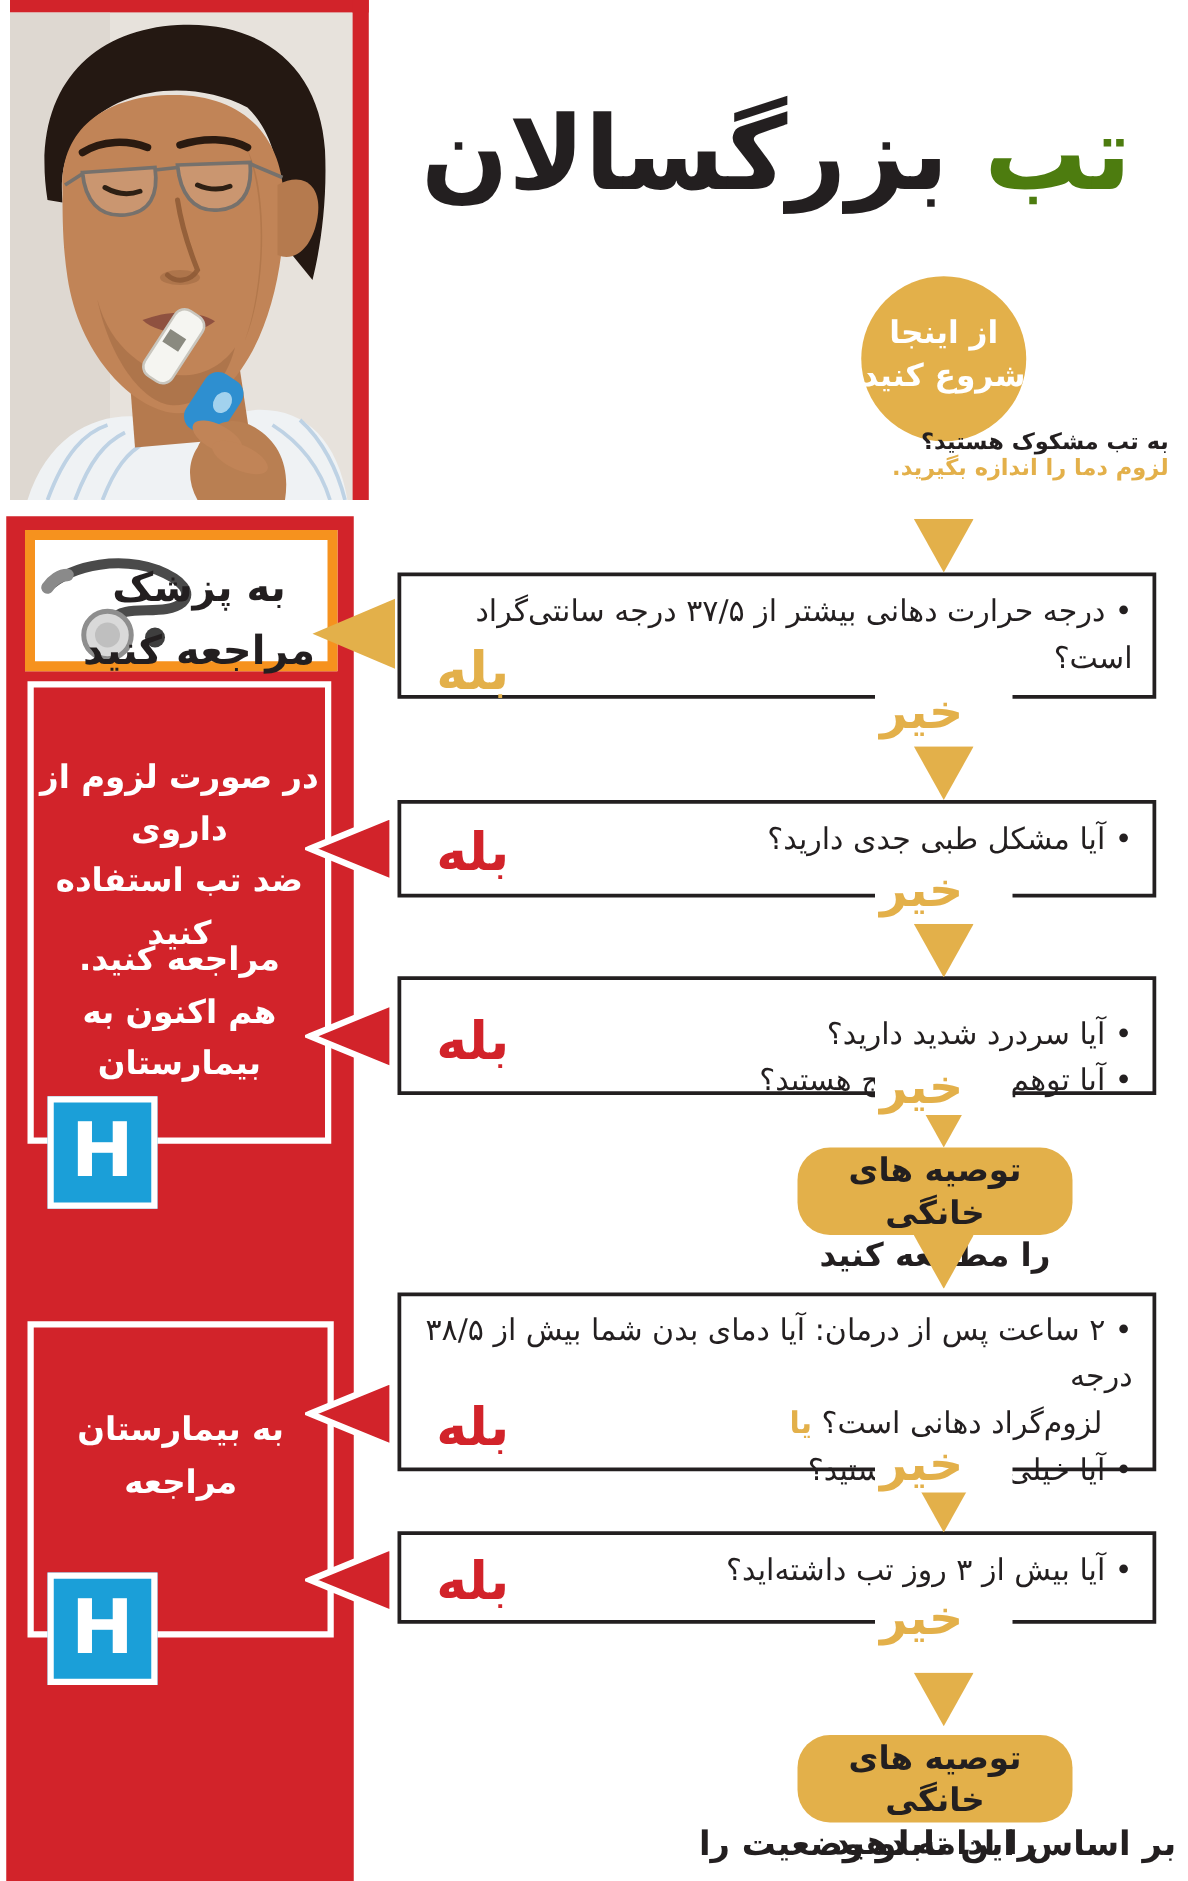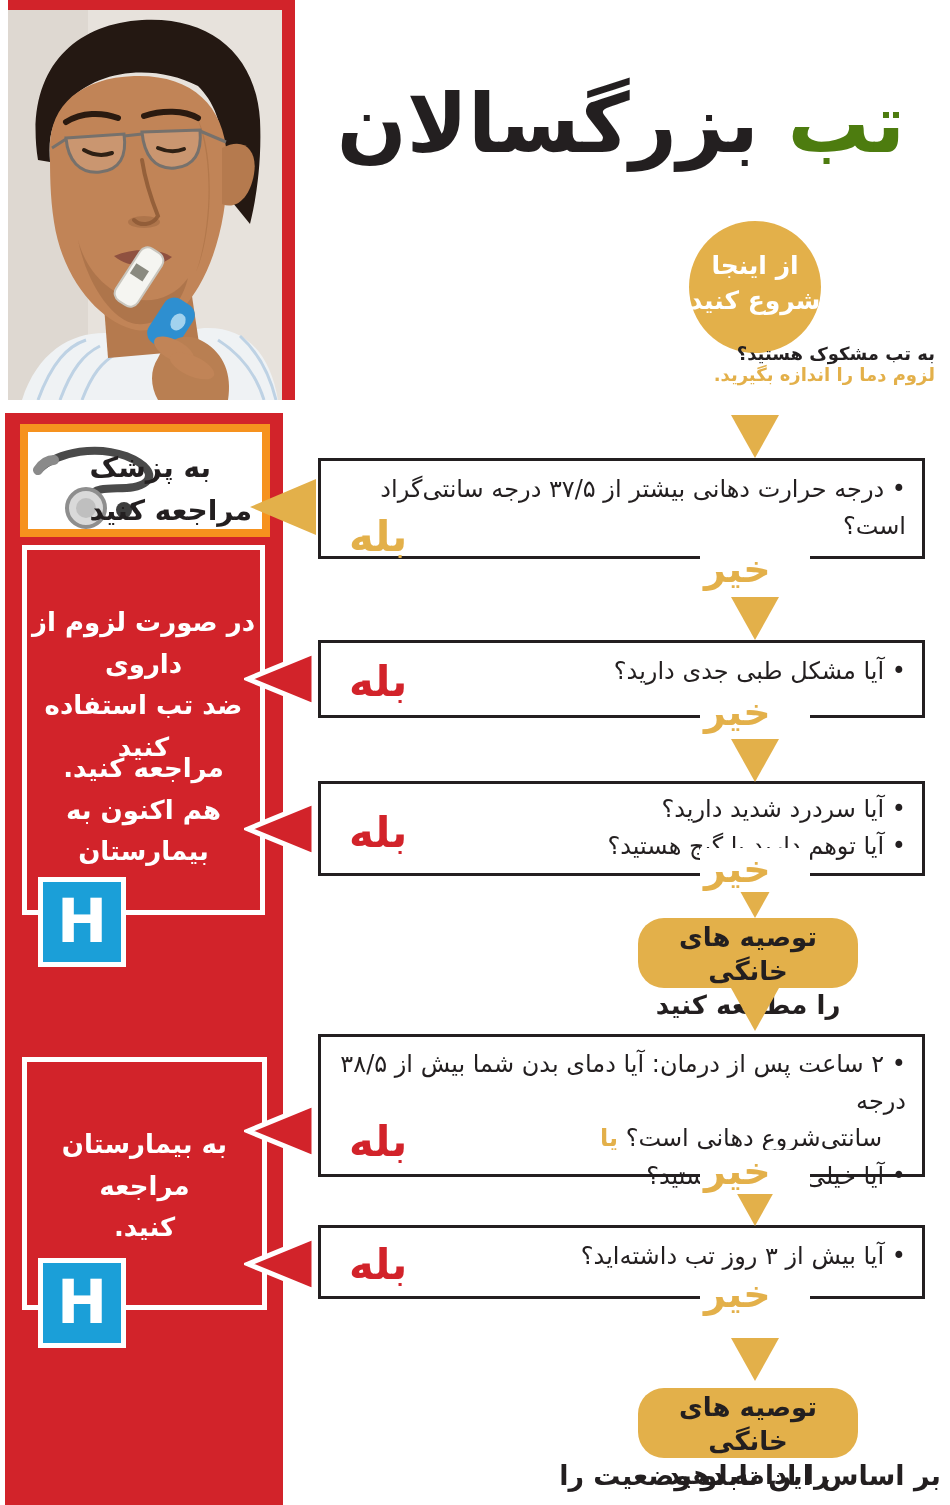--- a/index.html
+++ b/index.html
@@ -10,22 +10,22 @@
   .photo-frame { position:absolute; left:8px; top:0; width:287px; height:400px;
     border-top:10px solid #D2232A; border-right:13px solid #D2232A; background:#E7E2DC; }
   .photo-frame svg { display:block; width:274px; height:390px; }
 
   
   .sidebar { position:absolute; left:5px; top:413px; width:278px; height:1092px; background:#D2232A; }
 
   .doctor-box { position:absolute; left:20px; top:424px; width:250px; height:113px;
     border:8px solid #F6921E; background:#fff; z-index:2; }
   .doctor-box .steth { position:absolute; left:4px; top:12px; }
-  .doctor-box .dtext { position:absolute; right:10px; top:14px; text-align:left;
-    font-size:28px; font-weight:bold; color:#231F20; line-height:1.55; }
+  .doctor-box .dtext { position:absolute; right:10px; top:14px; text-align:center;
+    font-size:32px; font-weight:bold; color:#231F20; line-height:1.55; }
 
   .white-outline-box { position:absolute; border:5px solid #fff; z-index:2; }
   .advice-box { left:22px; top:545px; width:243px; height:370px; }
   .hospital-box { left:22px; top:1057px; width:245px; height:253px; }
   .wtext { position:absolute; left:0; width:100%; text-align:center; color:#fff;
     font-size:26px; font-weight:bold; line-height:1.6; }
 
   .h-icon { position:absolute; width:88px; height:90px; background:#1B9FD8; border:5px solid #fff;
     color:#fff; font-size:60px; font-weight:bold; text-align:center; line-height:78px; z-index:3; }
 
@@ -155,21 +155,20 @@
     <div class="wtext" style="top:198px;">
       <div>مراجعه کنید.</div>
       <div>هم اکنون به بیمارستان</div>
     </div>
   </div>
   <div class="h-icon" style="left:38px; top:877px;">H</div>
 
   <div class="white-outline-box hospital-box">
     <div class="wtext" style="top:62px;">
       <div>به بیمارستان مراجعه</div>
-      <div>کنید.</div>
     </div>
   </div>
   <div class="h-icon" style="left:38px; top:1258px;">H</div>
 
   <div class="title">
     <span class="gold">تب</span>
     <span>بزرگسالان</span>
   </div>
 
   <div class="start-circle">
@@ -202,21 +201,21 @@
       </div>
     <div class="yes-label yes-red" style="top:18px;">بله</div>
   </div>
   <svg class="yes-arrow" style="left:244px; top:648px;" width="74" height="62" viewBox="0 0 74 62">
     <polygon points="4,31 70,4 70,58" fill="#D2232A" stroke="#fff" stroke-width="5"></polygon>
   </svg>
   <div class="no-label" style="left:700px; top:691px;">خیر</div>
   <div class="arrow-down" style="left:731px; top:739px;"></div>
 
   <div class="qbox" style="top:781px; height:95px;">
-    <div class="qtext" style="padding-top:7px;">
+    <div class="qtext" style="padding-top:25px;">
       <div class="qline">• آیا سردرد شدید دارید؟</div>
       <div class="qline">• آیا توهم دارید یا گیج هستید؟</div>
     </div>
     <div class="yes-label yes-red" style="top:28px;">بله</div>
   </div>
   <svg class="yes-arrow" style="left:244px; top:798px;" width="74" height="62" viewBox="0 0 74 62">
     <polygon points="4,31 70,4 70,58" fill="#D2232A" stroke="#fff" stroke-width="5"></polygon>
   </svg>
   <div class="no-label" style="left:700px; top:848px;">خیر</div>
   <div class="arrow-down" style="left:731px; top:875px; z-index:1;"></div>
@@ -224,21 +223,21 @@
   <div class="oval" style="top:918px;">
     <div>توصیه های خانگی</div>
     <div>را مطالعه کنید</div>
   </div>
   <div class="arrow-down" style="left:731px; top:988px;"></div>
 
   <div class="qbox" style="top:1034px; height:143px;">
     <div class="qtext" style="padding-top:9px;">
       <div class="qline">• ۲ ساعت پس از درمان: آیا دمای بدن شما بیش از ۳۸/۵ درجه</div>
       <div class="qline cont">
-        <span>سانتی‌شروع دهانی است؟</span>
+        <span>لزوم‌گراد دهانی است؟</span>
         <span class="or-word">یا</span>
       </div>
       <div class="qline">• آیا خیلی ناخوش هستید؟</div>
     </div>
     <div class="yes-label yes-red" style="top:84px;">بله</div>
   </div>
   <svg class="yes-arrow" style="left:244px; top:1100px;" width="74" height="62" viewBox="0 0 74 62">
     <polygon points="4,31 70,4 70,58" fill="#D2232A" stroke="#fff" stroke-width="5"></polygon>
   </svg>
   <div class="no-label" style="left:700px; top:1150px;">خیر</div>

